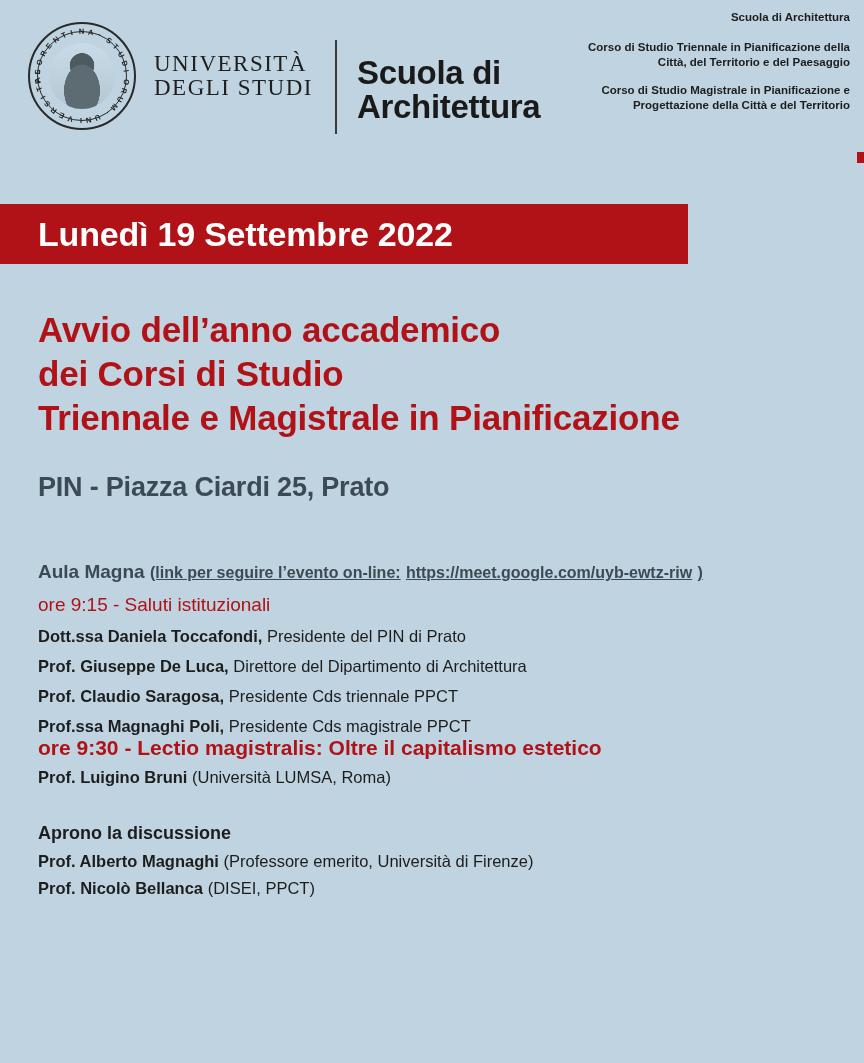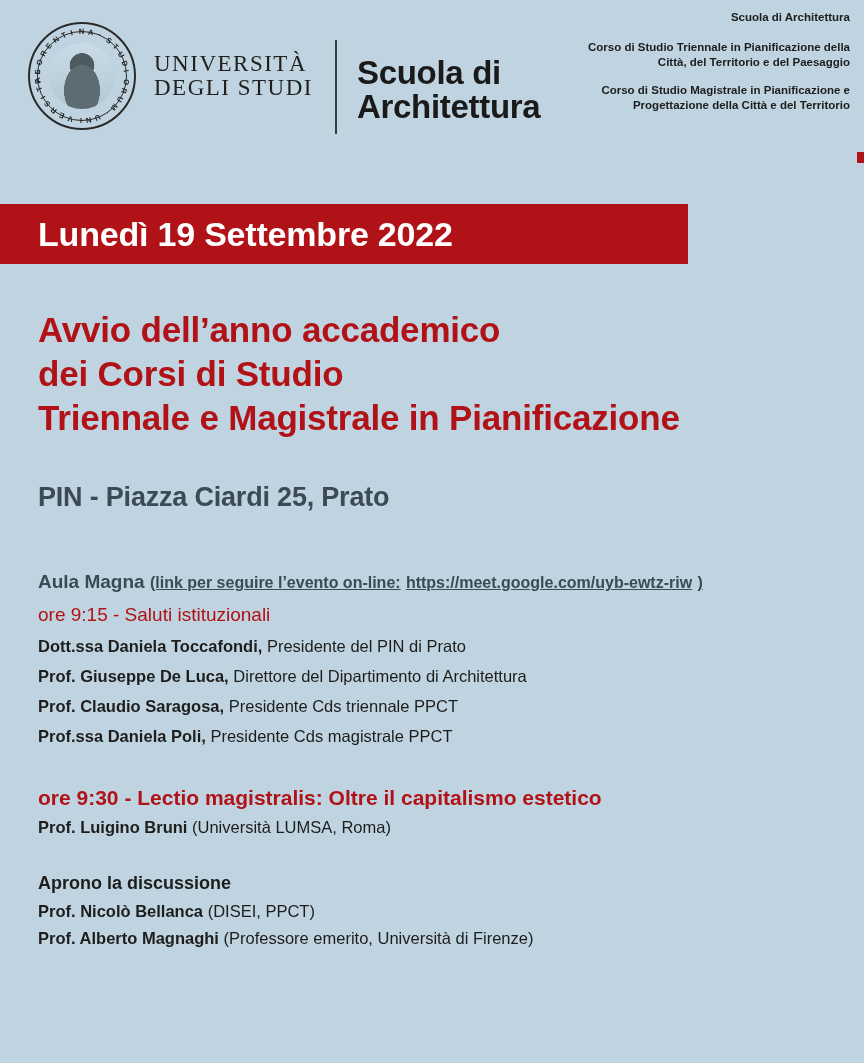--- a/index.html
+++ b/index.html
@@ -144,21 +144,21 @@
   .main-title {
     margin-top: 44px;
     color: #b01217;
     font-size: 35px;
     font-weight: bold;
     line-height: 1.26;
     letter-spacing: -0.2px;
   }
 
   .venue {
-    margin-top: 42px;
+    margin-top: 32px;
     color: #3b4a54;
     font-size: 27px;
     font-weight: bold;
     letter-spacing: -0.2px;
   }
   .venue-sub {
     margin-top: 2px;
     color: #1f1f1f;
     font-size: 19px;
     font-weight: bold;
@@ -184,21 +184,20 @@
   }
   .person {
     margin-top: 11px;
     font-size: 16.5px;
     color: #1d1d1d;
   }
   .person b { font-weight: bold; }
   .person .role { font-weight: normal; }
 
   .lectio {
-    margin-top: 40px;
     color: #b01217;
     font-size: 21px;
     font-weight: bold;
   }
   .discussion-head {
     margin-top: 36px;
     font-size: 18px;
     font-weight: bold;
     color: #1d1d1d;
   }
@@ -288,29 +287,29 @@
     <div class="person">
       <b>Dott.ssa Daniela Toccafondi,</b><span class="role"> Presidente del PIN di Prato</span>
     </div>
     <div class="person">
       <b>Prof. Giuseppe De Luca,</b><span class="role"> Direttore del Dipartimento di Architettura</span>
     </div>
     <div class="person">
       <b>Prof. Claudio Saragosa,</b><span class="role"> Presidente Cds triennale PPCT</span>
     </div>
     <div class="person">
-      <b>Prof.ssa Daniela Poli,</b><span class="role"> Presidente Cds magistrale PPCT</span>
+      <b>Prof.ssa Magnaghi Poli,</b><span class="role"> Presidente Cds magistrale PPCT</span>
     </div>
 
     <div class="lectio">ore 9:30 - Lectio magistralis: Oltre il capitalismo estetico</div>
     <div class="person tight">
       <b>Prof. Luigino Bruni</b><span class="role"> (Università LUMSA, Roma)</span>
     </div>
 
     <div class="discussion-head">Aprono la discussione</div>
     <div class="person tight">
+      <b>Prof. Alberto Magnaghi</b><span class="role"> (Professore emerito, Università di Firenze)</span>
+    </div>
+    <div class="person tight">
       <b>Prof. Nicolò Bellanca</b><span class="role"> (DISEI, PPCT)</span>
-    </div>
-    <div class="person tight">
-      <b>Prof. Alberto Magnaghi</b><span class="role"> (Professore emerito, Università di Firenze)</span>
     </div>
   </div>
 </div>
 
 </body></html>

